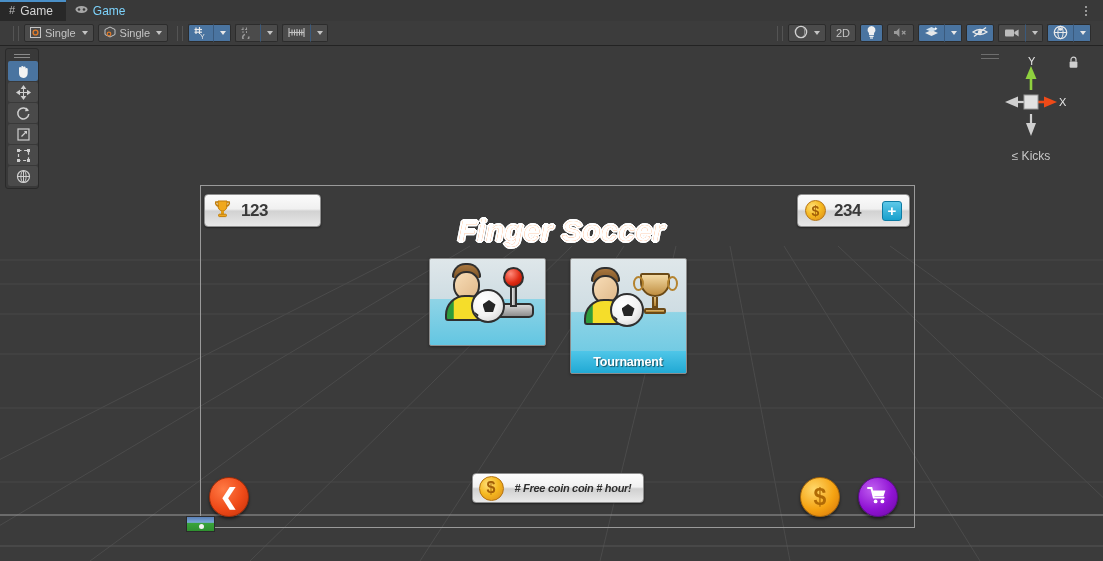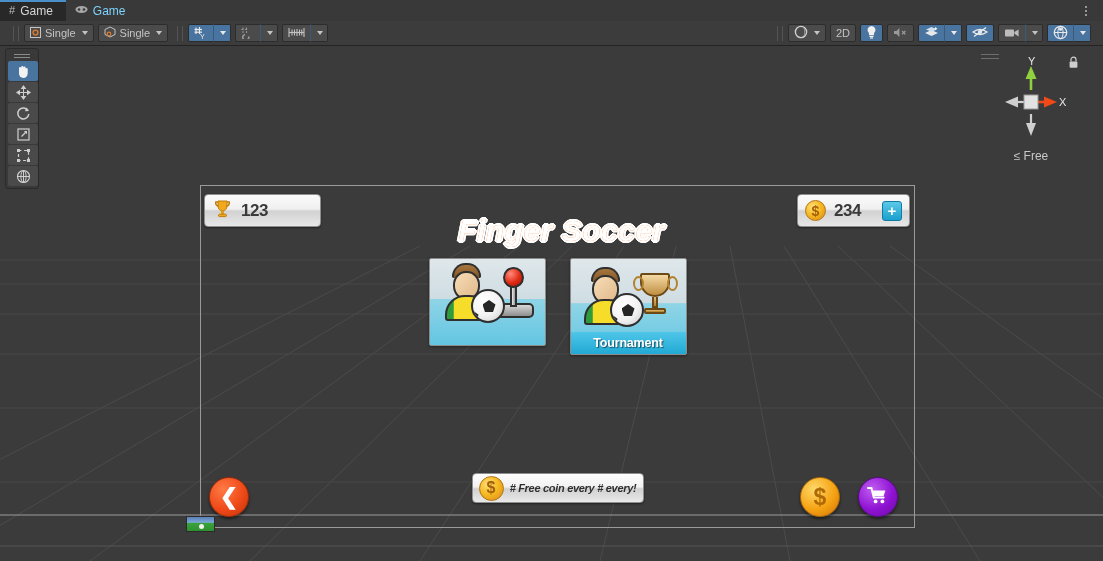--- a/index.html
+++ b/index.html
@@ -142,21 +142,21 @@
     background: linear-gradient(to bottom,#dfe7ea 0%,#cfdde3 46%,#8fd4e6 47%,#63c6e2 100%);
   }
   .card .art { position: absolute; left:0; right:0; top:0; height: 66px; overflow: hidden; }
   .card .label {
     position: absolute; left: 0; right: 0; bottom: 0; height: 22px;
     background: linear-gradient(to bottom,#4fc6e8,#21a9d4);
     color: #fff; font-size: 12.5px; font-weight: bold;
     display: flex; align-items: center; justify-content: center;
     text-shadow: 1px 1px 1px rgba(0,0,0,.55); letter-spacing: -.2px;
   }
-  .card.tall { height: 97px; }
+  .card.tall { height: 116px; }
   .card.tall .art { height: 75px; }
 
   
   .person { position: absolute; border-radius: 50%; }
   .head { width: 27px; height: 29px; border-radius: 48%;
           background: linear-gradient(135deg,#f7dcb6,#e0b98a); border: 2px solid #2f2f2f; }
   .hair { position:absolute; width: 29px; height: 15px; border-radius: 15px 15px 2px 2px;
           background: linear-gradient(to bottom,#a8763e,#7d5527); border: 2px solid #2f2f2f; border-bottom:none; }
   .body { position:absolute; width: 44px; height: 26px; border-radius: 20px 20px 3px 3px;
           border: 2px solid #2f2f2f; }
@@ -546,21 +546,21 @@
         <text x="51" y="15" font-size="11" fill="#e6e6e6" font-family="sans-serif">Y</text>
         <path d="M80 52 l-13 -5.5 v11 z" fill="#ef4a18"></path>
         <path d="M67 52 L58 52" stroke="#ef4a18" stroke-width="2.6"></path>
         <text x="82" y="56" font-size="11" fill="#e6e6e6" font-family="sans-serif">X</text>
         <path d="M28 52 l13 -5.5 v11 z" fill="#cfcfcf"></path>
         <path d="M41 52 L50 52" stroke="#cfcfcf" stroke-width="2.2"></path>
         <path d="M54 86 l5 -13 h-10 z" fill="#cfcfcf"></path>
         <path d="M54 73 L54 64" stroke="#cfcfcf" stroke-width="2.2"></path>
         <rect x="47" y="45" width="14" height="14" fill="#e2e2e2" stroke="#9a9a9a"></rect>
       </svg>
-      <div class="backlbl">≤ Free</div>
+      <div class="backlbl">≤ Kicks</div>
     </div>
 
     <div class="stemline"></div>
     <div class="fieldthumb"></div>
 
     <div class="gamecanvas">
       <div class="ginner">
 
         <div class="hudbadge hud-left">
           <span>
@@ -616,21 +616,21 @@
         </div>
 
         <div class="menurow row2">
 
 
 
         </div>
 
         <div class="freebar">
           <span class="coinico big">$</span>
-          <span class="txt"># Free coin every # every!</span>
+          <span class="txt"># Free coin coin # hour!</span>
         </div>
 
         <div class="circbtn backbtn">
           <span>❮</span>
         </div>
         <div class="circbtn coinbtn">
           <span>$</span>
         </div>
         <div class="circbtn shopbtn">
           <span>

